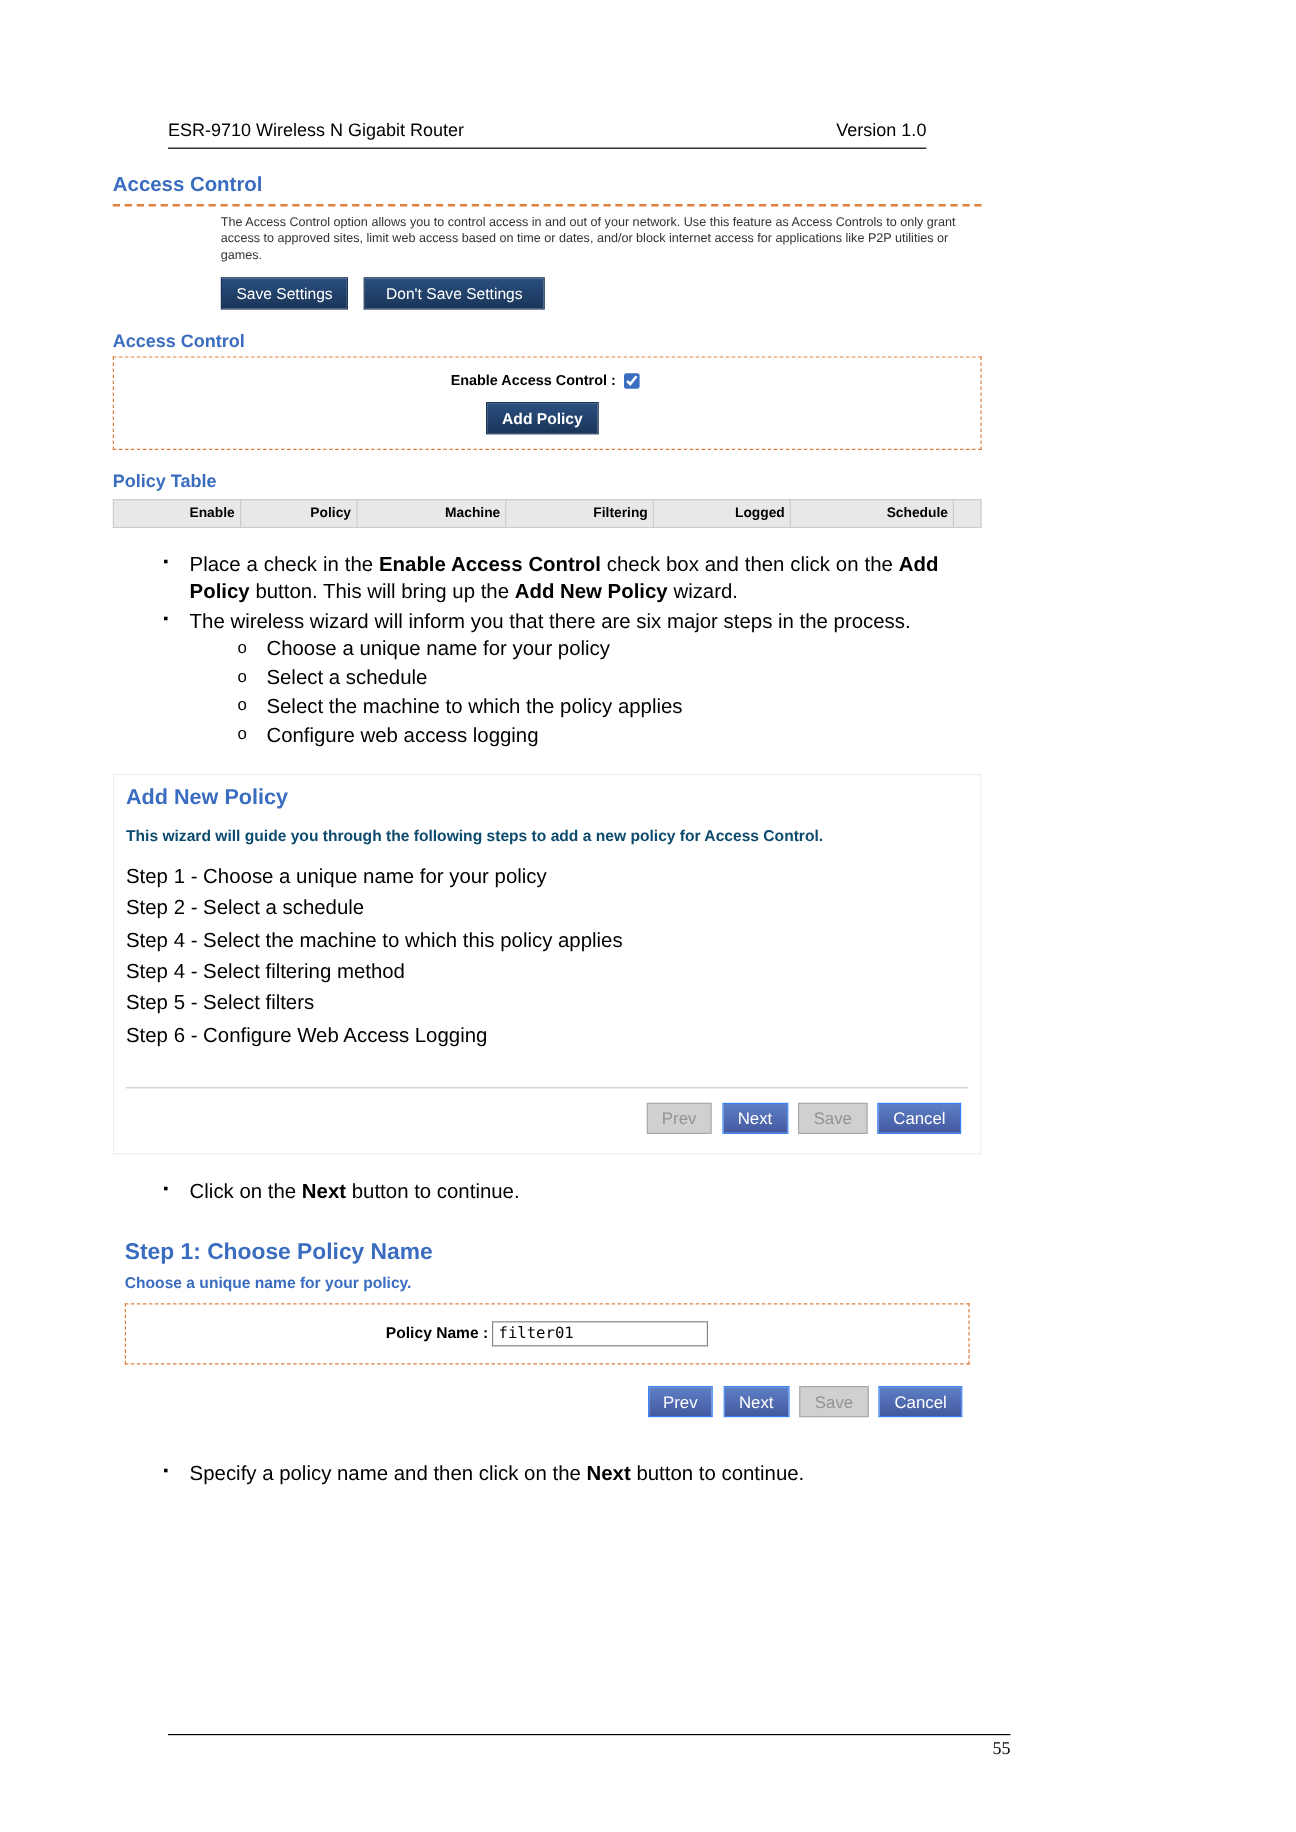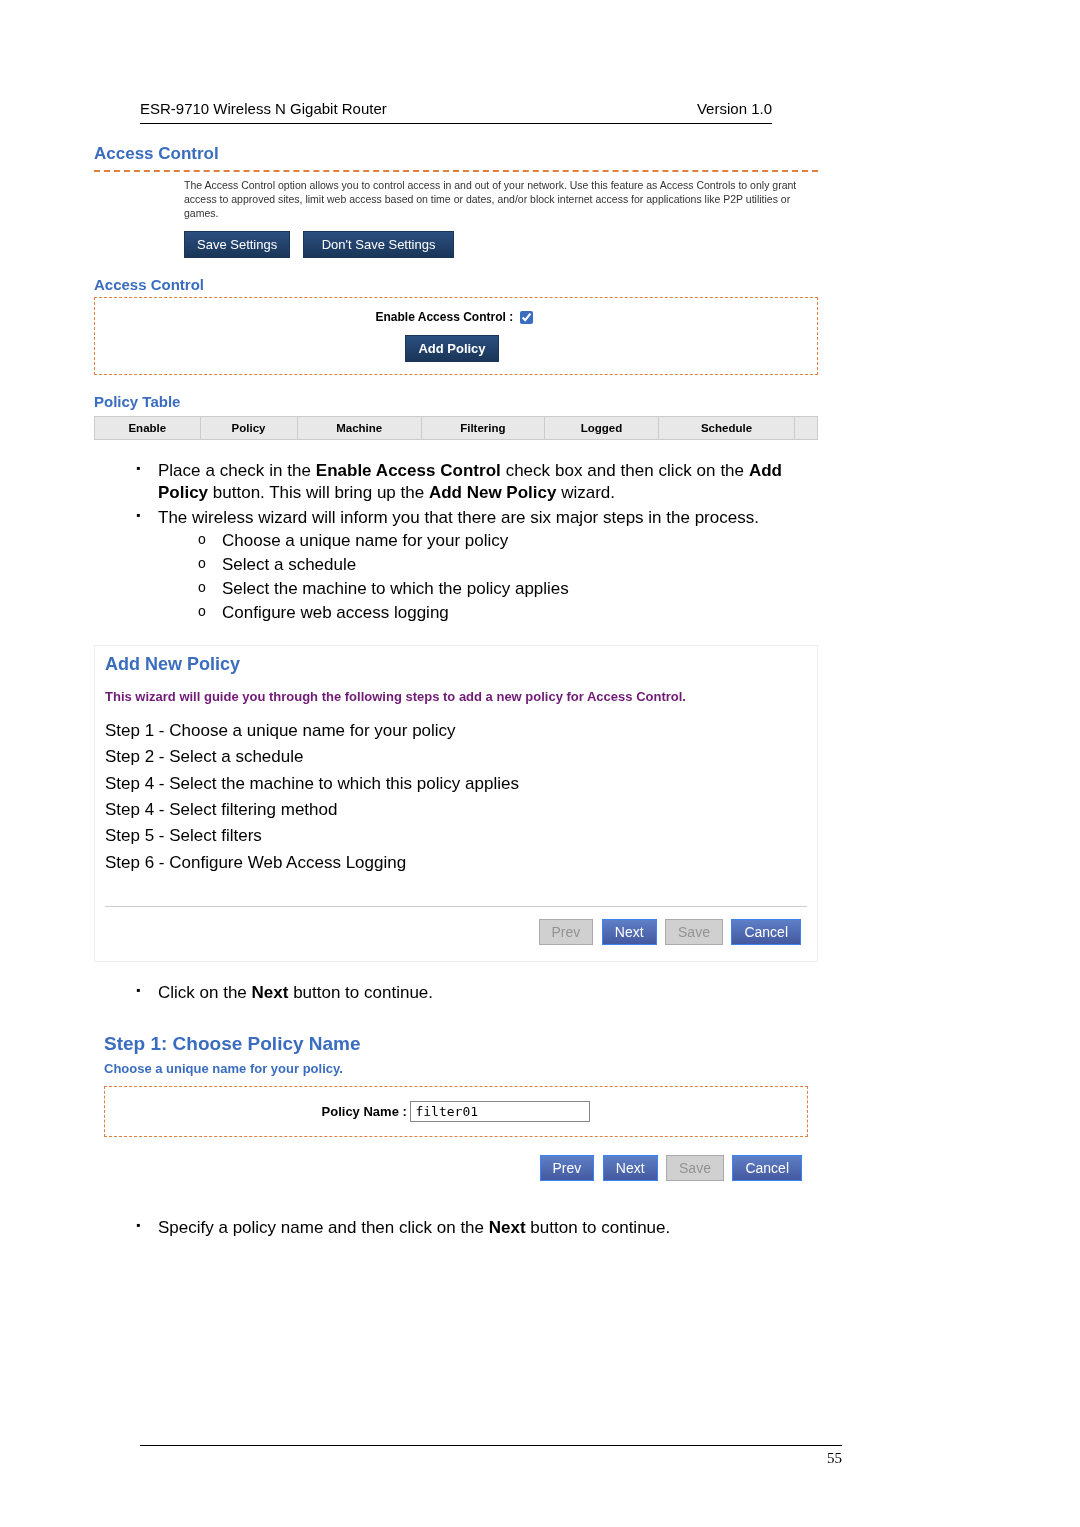--- a/index.html
+++ b/index.html
@@ -105,21 +105,21 @@
     width: 100%;
     border-collapse: collapse;
     margin-top: 6px;
   }
   .policy-table th {
     background: #e8e8e8;
     border: 1px solid #ccc;
     font-size: 11.5px;
     font-weight: bold;
     padding: 5px 4px;
-    text-align: center;
+    text-align: right;
   }
 
   
   .manual {
     margin: 20px 60px 0 60px;
     font-size: 17px;
     line-height: 1.35;
   }
   .manual ul.square {
     list-style: none;
@@ -161,21 +161,21 @@
   .wizcard {
     margin: 20px 24px 0 24px;
     border: 1px solid #eee;
     padding: 0;
   }
   .wizcard .sec-title {
     font-size: 18px;
     color: #3a6dbf;
   }
   .wiz-intro {
-    color: #701a75;
+    color: #0c4a6e;
     font-weight: bold;
     font-size: 13px;
     margin: 12px 0 14px 0;
   }
   .wiz-steps {
     font-size: 17px;
     line-height: 1.55;
     margin-bottom: 30px;
   }
   .wiz-rule {

